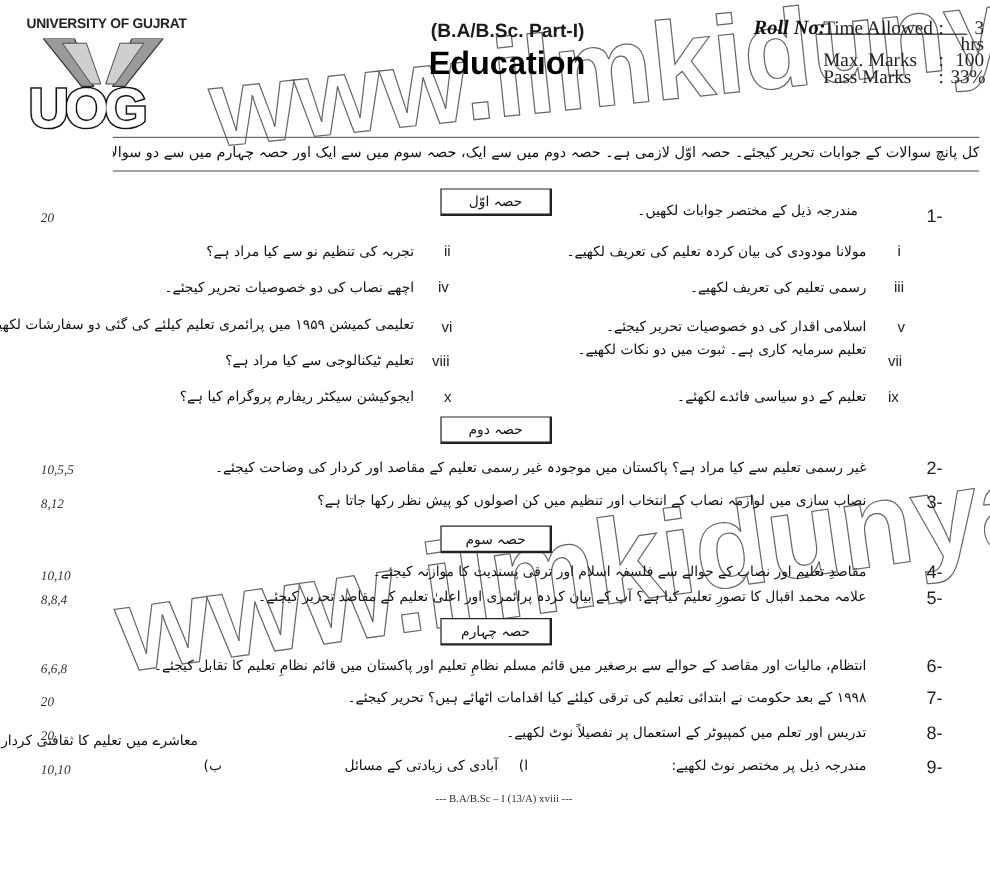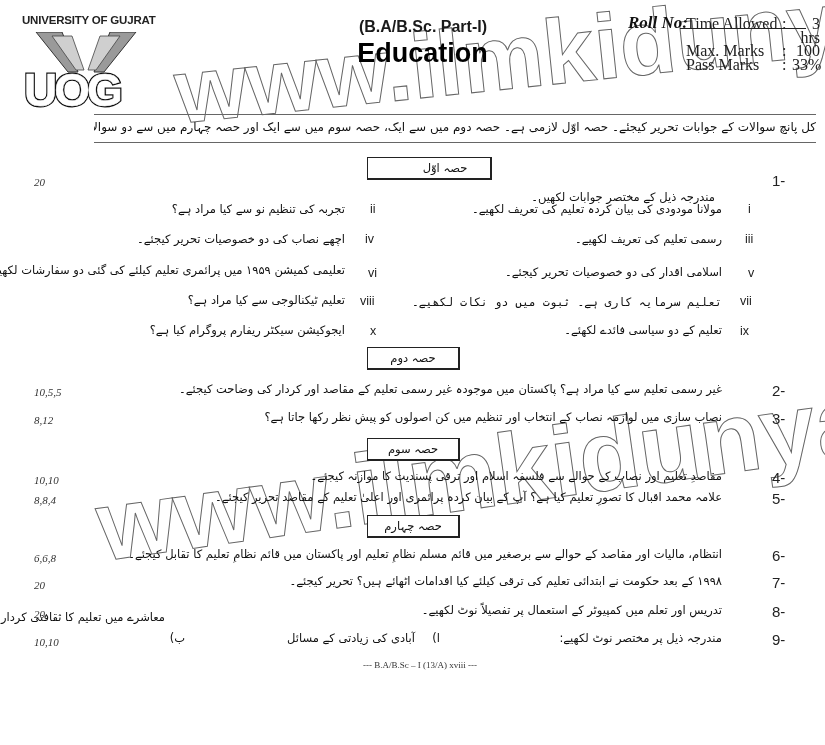--- a/index.html
+++ b/index.html
@@ -66,33 +66,33 @@
       <span class="meta-label">Pass Marks</span>
       <span class="meta-colon">:</span>
       <span class="meta-val">33%</span>
     </div>
 </div>
 
 <div class="abs rule" style="top:114px;"></div>
 <div class="abs instructions">کل پانچ سوالات کے جوابات تحریر کیجئے۔ حصہ اوّل لازمی ہے۔ حصہ دوم میں سے ایک، حصہ سوم میں سے ایک اور حصہ چہارم میں سے دو سوالات کے جواب دیں۔ تمام سوالات کے نمبر یکساں ہیں۔</div>
 <div class="abs rule" style="top:142px;"></div>
 
-<div class="abs sec-box" style="left:367px;top:157px;padding-left:32px;">حصہ اوّل</div>
+<div class="abs sec-box" style="left:367px;top:157px;">حصہ اوّل</div>
 <div class="abs marks" style="left:34px;top:176px;">20</div>
-<div class="abs qtext" style="right:110px;top:190px;margin-left:37px;">مندرجہ ذیل کے مختصر جوابات لکھیں۔</div>
+<div class="abs qtext" style="right:110px;top:168px;margin-left:37px;">مندرجہ ذیل کے مختصر جوابات لکھیں۔</div>
 <div class="abs qnum" style="left:772px;top:172px;">1-</div>
 
 <div class="abs roman" style="left:748px;top:202px;">i</div>
 <div class="abs qtext" style="right:103px;top:202px;">مولانا مودودی کی بیان کردہ تعلیم کی تعریف لکھیے۔</div>
 <div class="abs roman" style="left:745px;top:232px;">iii</div>
 <div class="abs qtext" style="right:103px;top:232px;">رسمی تعلیم کی تعریف لکھیے۔</div>
 <div class="abs roman" style="left:748px;top:266px;">v</div>
 <div class="abs qtext" style="right:103px;top:265px;">اسلامی اقدار کی دو خصوصیات تحریر کیجئے۔</div>
 <div class="abs roman" style="left:740px;top:294px;">vii</div>
-<div class="abs qtext" style="right:103px;top:295px;font-family:Liberation Mono, monospace;">تعلیم سرمایہ کاری ہے۔ ثبوت میں دو نکات لکھیے۔</div>
+<div class="abs qtext" style="right:103px;top:284px;">تعلیم سرمایہ کاری ہے۔ ثبوت میں دو نکات لکھیے۔</div>
 <div class="abs roman" style="left:740px;top:324px;">ix</div>
 <div class="abs qtext" style="right:103px;top:323px;">تعلیم کے دو سیاسی فائدے لکھئے۔</div>
 
 <div class="abs roman" style="left:370px;top:202px;">ii</div>
 <div class="abs qtext" style="right:480px;top:202px;">تجربہ کی تنظیم نو سے کیا مراد ہے؟</div>
 <div class="abs roman" style="left:365px;top:232px;">iv</div>
 <div class="abs qtext" style="right:480px;top:232px;">اچھے نصاب کی دو خصوصیات تحریر کیجئے۔</div>
 <div class="abs roman" style="left:368px;top:266px;">vi</div>
 <div class="abs qtext" style="right:480px;top:263px;">تعلیمی کمیشن ۱۹۵۹ میں پرائمری تعلیم کیلئے کی گئی دو سفارشات لکھیے۔</div>
 <div class="abs roman" style="left:360px;top:294px;">viii</div>

